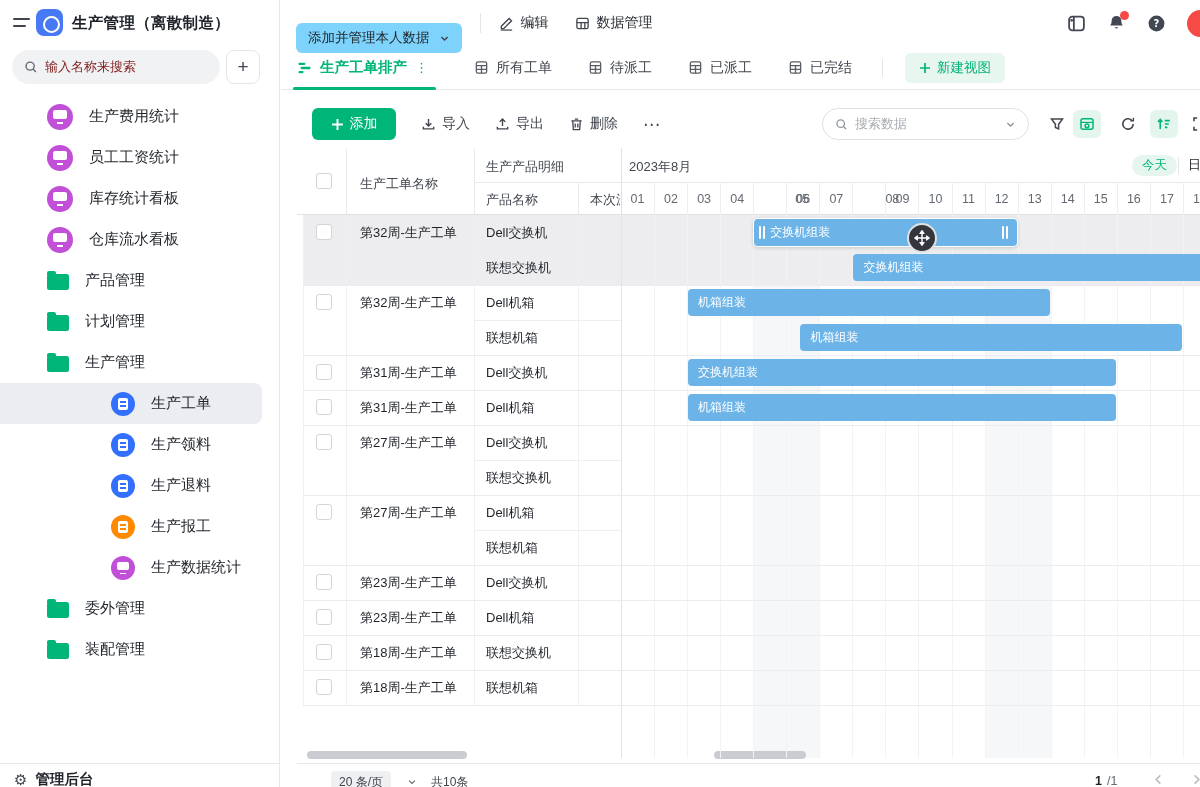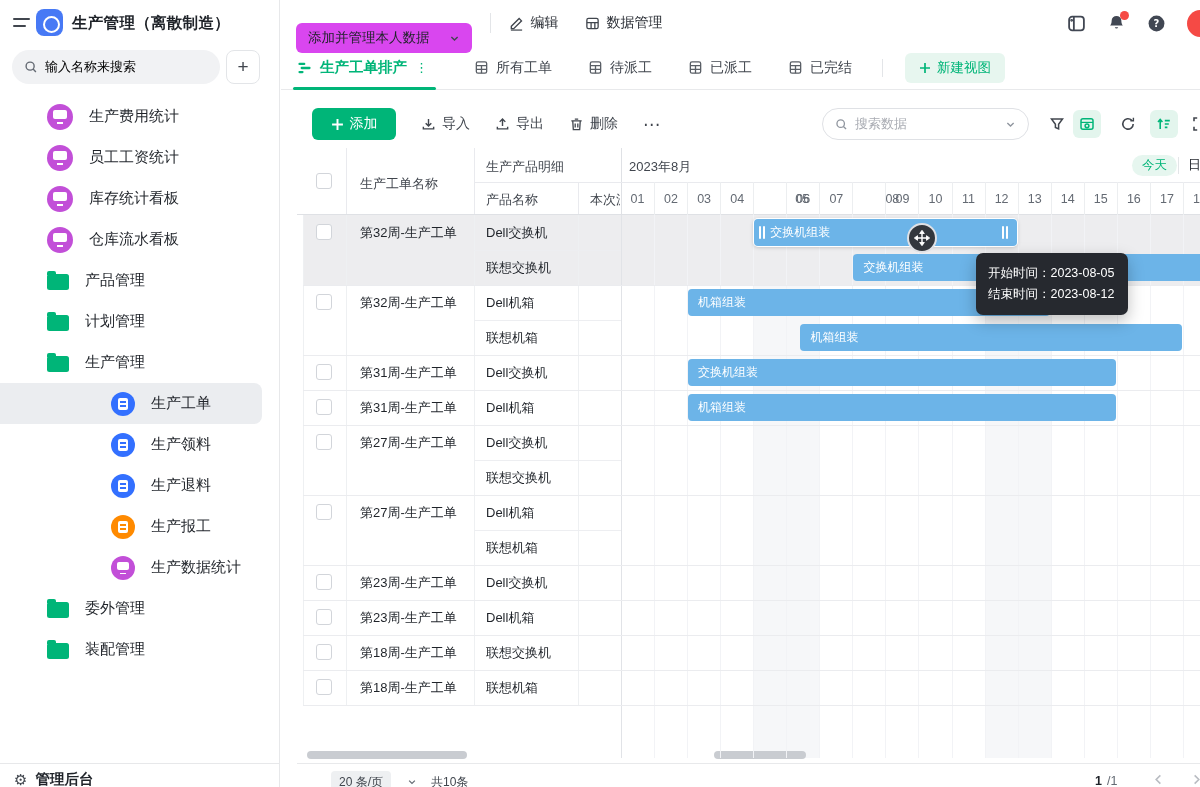--- a/index.html
+++ b/index.html
@@ -9,21 +9,21 @@
 
   
   .sidebar { position:absolute; left:0; top:0; width:280px; height:787px; border-right:1px solid #e7e8ea; background:#fff; }
   .sb-head { position:absolute; left:0; top:0; width:280px; height:46px; }
   .hamburger { position:absolute; left:13px; top:15px; width:18px; height:16px; cursor:pointer; }
   .hamburger i { position:absolute; left:0; width:17px; height:2.2px; background:#41464e; border-radius:2px; }
   .hamburger i:nth-child(1){ top:3px; } .hamburger i:nth-child(2){ top:10px; width:13px; }
   .logo { position:absolute; left:36px; top:9px; width:27px; height:27px; border-radius:8px; background:#4779f5; }
   .logo::before { content:""; position:absolute; left:7px; top:7px; width:13px; height:13px; border:2.4px solid #fff; border-radius:50%; }
   .sb-title { position:absolute; left:72px; top:13px; font-size:15.5px; font-weight:bold; letter-spacing:.3px; }
-  .sb-search { position:absolute; left:12px; top:50px; width:208px; height:34px; background:#f1f2f4; border-radius:17px; display:flex; align-items:center; padding:0 12px; gap:7px; color:#000000; font-size:13px; }
+  .sb-search { position:absolute; left:12px; top:50px; width:208px; height:34px; background:#f1f2f4; border-radius:17px; display:flex; align-items:center; padding:0 12px; gap:7px; color:#7f1d1d; font-size:13px; }
   .sb-plus { position:absolute; left:226px; top:50px; width:34px; height:34px; border:1px solid #e3e5e8; border-radius:8px; display:flex; align-items:center; justify-content:center; font-size:19px; color:#41464e; cursor:pointer; }
   .sb-menu { position:absolute; left:0; top:96px; width:280px; }
   .sb-item { position:relative; height:41px; display:flex; align-items:center; padding-left:47px; gap:16px; font-size:15px; cursor:pointer; }
   .sb-item.sub { padding-left:111px; }
   .sb-item.sel { background:#ebedf0; border-radius:0 8px 8px 0; width:262px; }
   .sbic { position:relative; flex:0 0 auto; }
   .ic-dashboard { width:26px; height:26px; border-radius:50%; background:var(--c); }
   .sub .ic-dashboard { width:24px; height:24px; }
   .ic-dashboard::before { content:""; position:absolute; left:23%; top:26%; width:54%; height:33%; background:#fff; border-radius:2px; }
   .ic-dashboard::after { content:""; position:absolute; left:39%; bottom:21%; width:22%; height:8%; background:#fff; }
@@ -32,21 +32,21 @@
   .ic-doc,.ic-clipboard { width:24px; height:24px; border-radius:50%; background:var(--c); }
   .ic-doc::before,.ic-clipboard::before { content:""; position:absolute; left:30%; top:25%; width:40%; height:50%; background:#fff; border-radius:2px; }
   .ic-doc::after,.ic-clipboard::after { content:""; position:absolute; left:39%; top:40%; width:22%; height:7%; background:var(--c); box-shadow:0 4px 0 var(--c); }
   .sb-foot-line { position:absolute; left:0; top:763px; width:280px; height:1px; background:#e7e8ea; }
   .sb-foot { position:absolute; left:14px; top:770px; display:flex; align-items:center; gap:8px; font-size:14.5px; font-weight:bold; cursor:pointer; }
   .gear { font-family:"DejaVu Sans",sans-serif; font-size:15px; color:#41464e; }
 
   
   .main { position:absolute; left:281px; top:0; width:919px; height:787px; }
   .topbar { position:absolute; left:0; top:0; width:919px; height:46px; display:flex; align-items:center; padding-left:15px; }
-  .pill-btn { height:30px; background:#d946ef; border-radius:6px; display:flex; align-items:center; padding:0 12px; gap:19px; font-size:13.5px; cursor:pointer;margin-top:30px; }
+  .pill-btn { height:30px; background:#7dd3fc; border-radius:6px; display:flex; align-items:center; padding:0 12px; gap:9px; font-size:13.5px; cursor:pointer;margin-top:30px; }
   .tb-sep { width:1px; height:20px; background:#e3e5e8; margin:0 18px; }
   .tb-btn { display:flex; align-items:center; gap:7px; font-size:14px; color:#2b2f36; cursor:pointer; margin-right:26px; }
   .top-icons { position:absolute; top:0; height:46px; left:786px; display:flex; align-items:center; gap:21px; }
   .ticon { position:relative; cursor:pointer; color:#414753; }
   .bell-dot { position:absolute; right:-3px; top:-3px; width:9px; height:9px; border-radius:50%; background:#f54a45; }
   .avatar { width:27px; height:27px; border-radius:50%; background:#f54a45; flex:0 0 auto; }
 
   .tabbar { position:absolute; left:0; top:46px; width:919px; height:44px; border-bottom:1px solid #e8e9eb; display:flex; align-items:center; padding-left:16px; }
   .tab-active { position:relative; height:44px; display:flex; align-items:center; gap:8px; color:#00b578; font-size:14.5px; font-weight:bold; cursor:pointer; padding-right:10px; }
   .tab-active::after { content:""; position:absolute; left:-4px; right:2px; bottom:0; height:3px; background:#00b578; border-radius:2px; }
@@ -437,24 +437,20 @@
           <div class="vline table" style="left: 6px;"></div>
           <div class="vline table" style="left: 49px;"></div>
           <div class="vline table" style="left: 177px;"></div>
           <div class="vline table" style="left: 281px;"></div>
           <div class="vline dividx" style="left: 324px;"></div>
         <div class="move-ic">
           <svg width="18" height="18" viewBox="0 0 20 20" fill="#fff" stroke="#fff">
               <path d="M10 1.5 12.6 5H7.4zM10 18.5 12.6 15H7.4zM1.5 10 5 7.4v5.2zM18.5 10 15 7.4v5.2z"></path>
               <path d="M10 4.5v11M4.5 10h11" stroke-width="1.6"></path>
             </svg>
-        </div>
-        <div class="tooltip">
-          <div><span>开始时间：</span><span>2023-08-05</span></div>
-          <div><span>结束时间：</span><span>2023-08-12</span></div>
         </div>
       <span class="cbox" style="left: 19px; top: 9px;"></span>
           <span class="cellt" style="left: 63px; top: 0px; width: 112px;">第32周-生产工单</span>
           <span class="cellt" style="left: 189px; top: 0px; width: 90px;">Dell交换机</span>
           <div class="rb subrow" style="top: 34.5px;"></div>
           <span class="cellt" style="left: 189px; top: 35px; width: 90px;">联想交换机</span>
           <div class="rb group" style="top: 69.5px;"></div>
           <span class="cbox" style="left: 19px; top: 79px;"></span>
           <span class="cellt" style="left: 63px; top: 70px; width: 112px;">第32周-生产工单</span>
           <span class="cellt" style="left: 189px; top: 70px; width: 90px;">Dell机箱</span>

